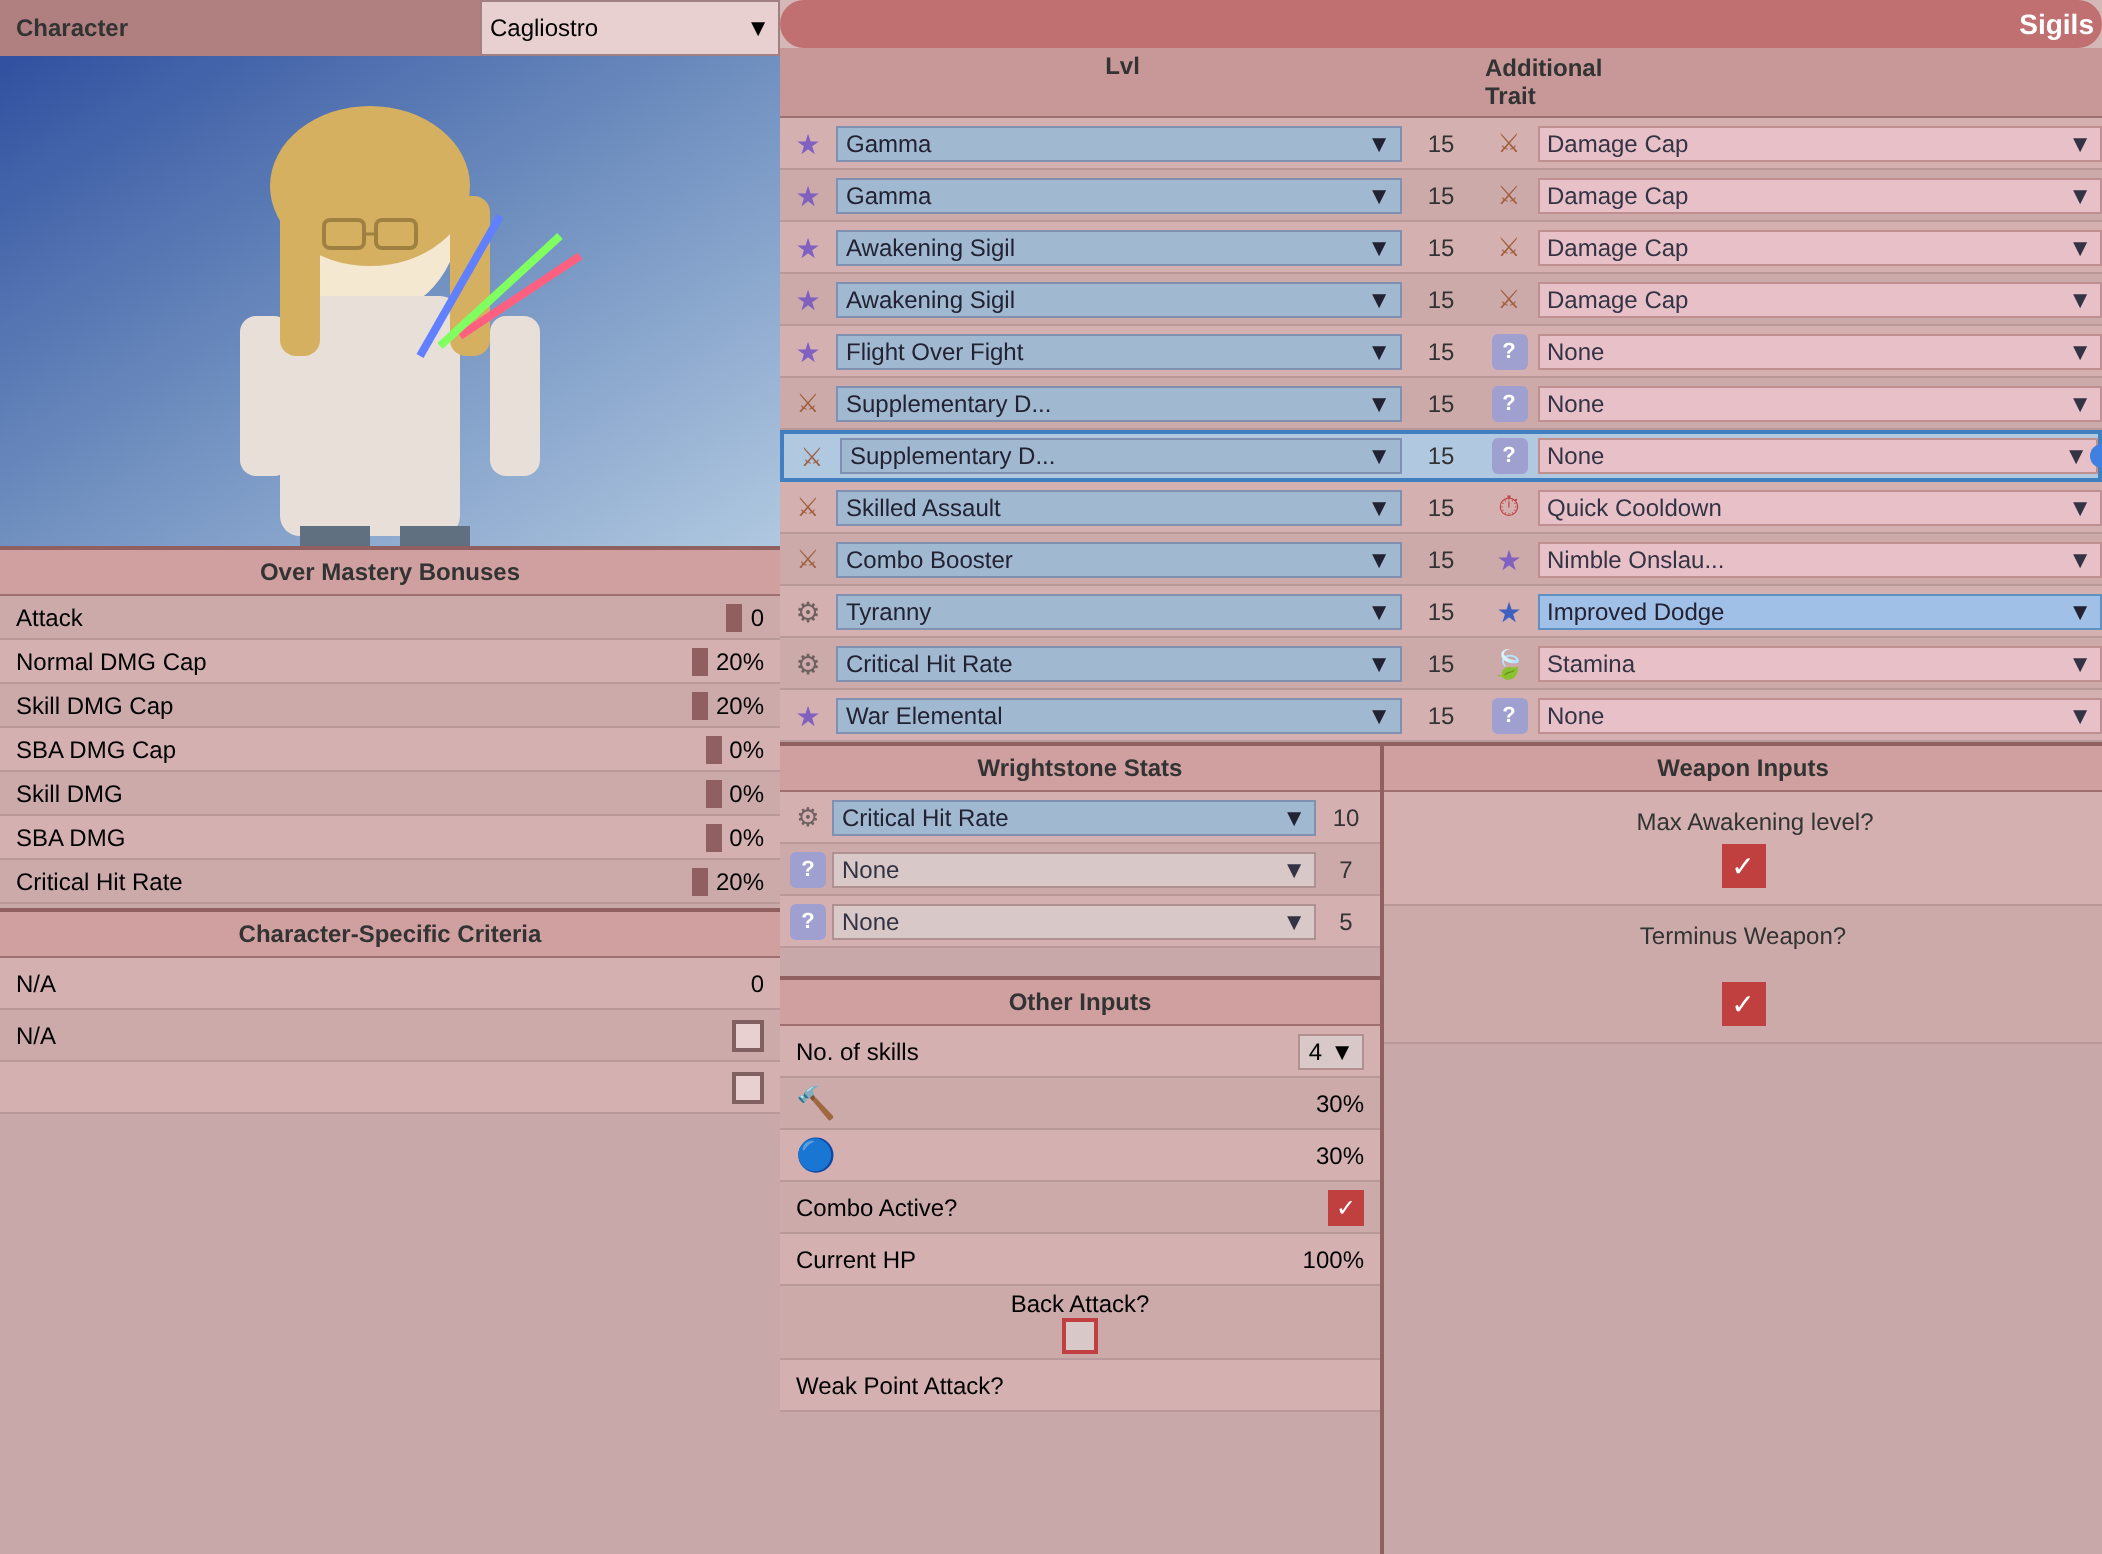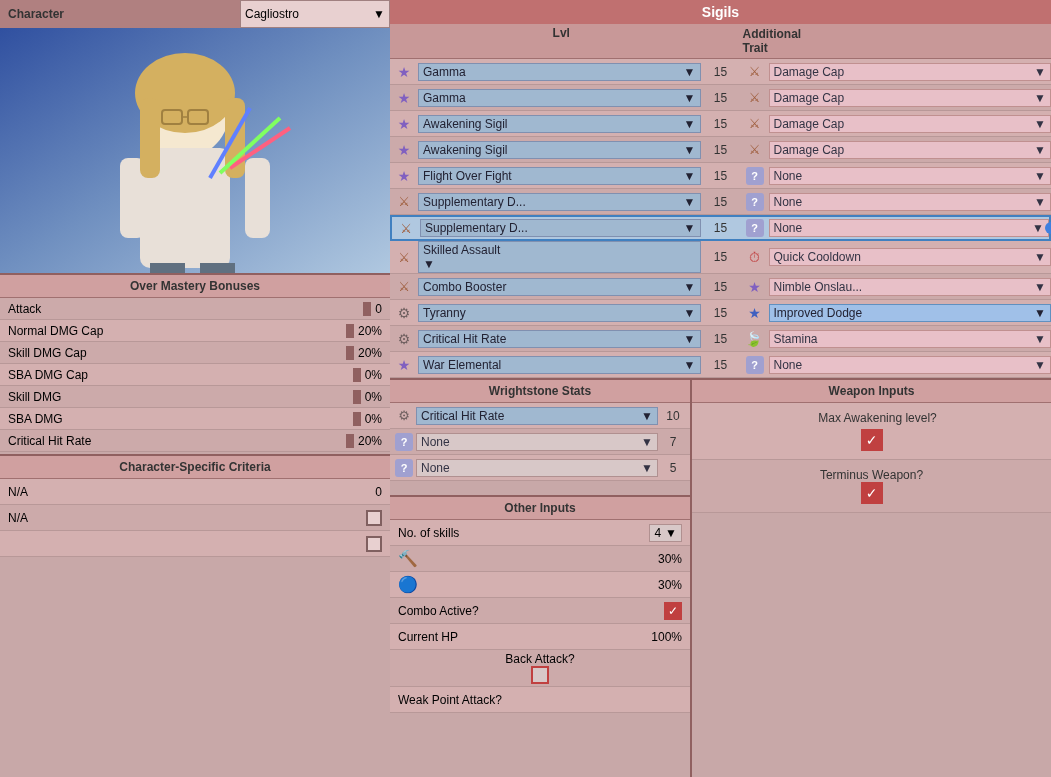--- a/index.html
+++ b/index.html
@@ -189,21 +189,21 @@
       <div class="criteria-row">
         <span></span>
         <span class="checkbox"></span>
       </div>
     </div>
   </div>
 
   <div class="right-panel">
 
     <div class="sigils-section">
-      <div style="background:#c07070;color:#fff;text-align:center;padding:4px;font-weight:bold;font-size:14px;">Sigils</div>
+      <div style="background:#c07070;color:#fff;text-align:right;padding:4px;font-weight:bold;font-size:14px;border-radius:12px;">Sigils</div>
 
       <div style="display:grid;grid-template-columns:28px 1fr 40px 28px 1fr;background:#c89898;padding:2px 4px;border-bottom:1px solid #a07070;">
         <div></div>
         <div style="font-weight:bold;color:#333;text-align:center;">Lvl</div>
         <div></div>
         <div style="font-weight:bold;color:#333;padding:1px 2px;">Additional Trait</div>
       </div>
 
       <div style="display:grid;grid-template-columns:28px 1fr 40px 28px 1fr;align-items:center;border-bottom:1px solid #b89898;background:#d4b0b0;min-height:26px;">
         <div style="display:flex;align-items:center;justify-content:center;">
@@ -330,21 +330,21 @@
             <span>▼</span>
           </div>
 
         <div style="width:12px;height:12px;background:#4080e0;border-radius:50%;position:absolute;right:-8px;top:50%;transform:translateY(-50%);"></div>
       </div>
 
       <div style="display:grid;grid-template-columns:28px 1fr 40px 28px 1fr;align-items:center;border-bottom:1px solid #b89898;background:#d4b0b0;min-height:26px;">
         <div style="display:flex;align-items:center;justify-content:center;">
             <span style="color:#a06040;font-size:13px;">⚔</span>
           </div>
-        <div style="background:#a0b8d0;border:1px solid #8090b0;padding:1px 4px;display:flex;justify-content:space-between;cursor:pointer;color:#223;flex-direction:column;">
+        <div style="background:#a0b8d0;border:1px solid #8090b0;padding:1px 4px;display:flex;justify-content:space-between;cursor:pointer;color:#223;">
             <span>Skilled Assault</span>
             <span>▼</span>
           </div>
         <div style="text-align:center;color:#333;">15</div>
         <div style="display:flex;align-items:center;justify-content:center;">
             <span style="color:#c04040;font-size:14px;">⏱</span>
           </div>
         <div style="background:#e8c0c8;border:1px solid #c09090;padding:1px 4px;display:flex;justify-content:space-between;cursor:pointer;color:#334;">
             <span>Quick Cooldown</span>
             <span>▼</span>
@@ -506,19 +506,19 @@
 
       <div style="background:#c8a8a8;flex:1;border-top:2px solid #906060;border-left:2px solid #906060;">
         <div style="background:#d0a0a0;text-align:center;padding:4px;font-weight:bold;color:#333;border-bottom:1px solid #a07070;">Weapon Inputs</div>
 
         <div style="display:flex;flex-direction:column;align-items:center;padding:8px;border-bottom:1px solid #b89898;background:#d4b0b0;">
           <span style="color:#333;margin-bottom:4px;text-align:center;margin-left:12px;">Max Awakening level?</span>
           <div style="width:22px;height:22px;background:#c04040;display:flex;align-items:center;justify-content:center;color:#fff;font-size:14px;">✓</div>
         </div>
 
         <div style="display:flex;flex-direction:column;align-items:center;padding:8px;border-bottom:1px solid #b89898;background:#ccaaaa;">
-          <span style="color:#333;margin-bottom:0;text-align:center;">Terminus Weapon?</span>
+          <span style="color:#333;margin-bottom:16px;text-align:center;">Terminus Weapon?</span>
           <div style="width:22px;height:22px;background:#c04040;display:flex;align-items:center;justify-content:center;color:#fff;font-size:14px;">✓</div>
         </div>
       </div>
     </div>
   </div>
 </div>
 
 </body></html>

